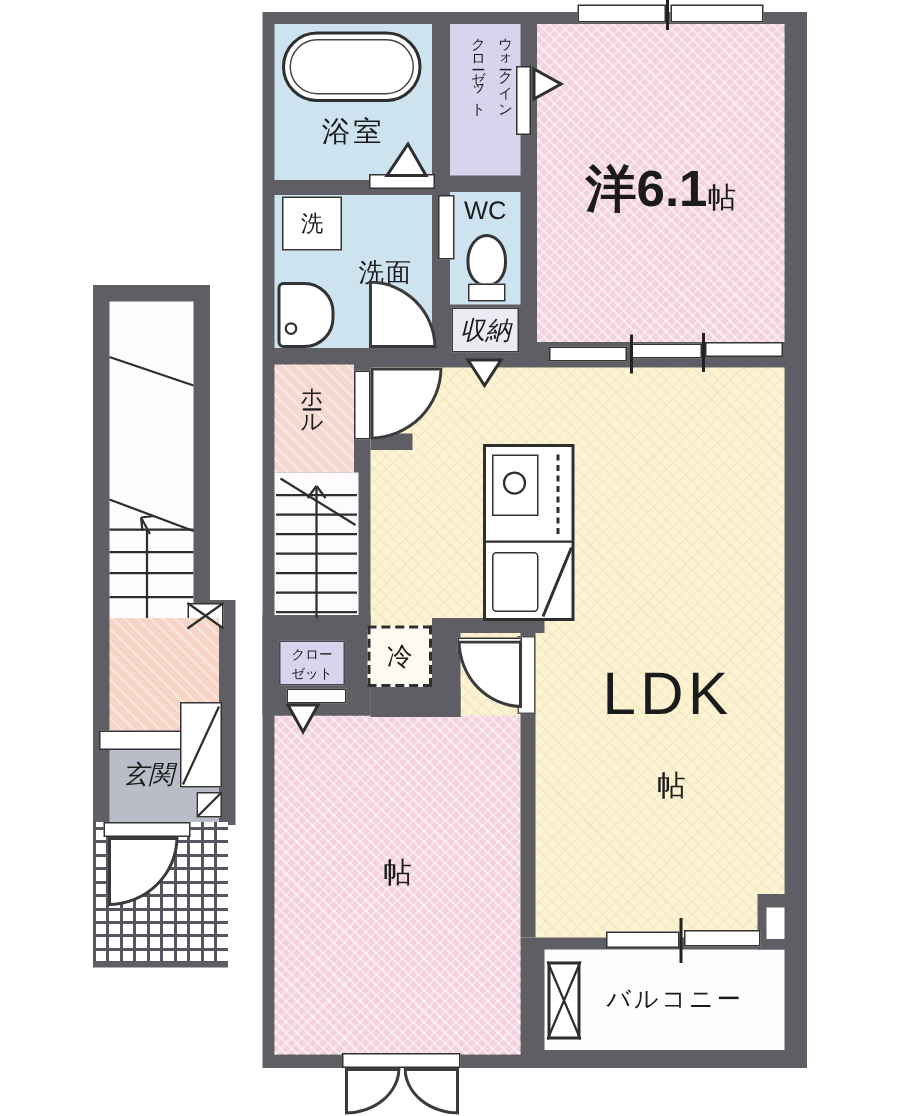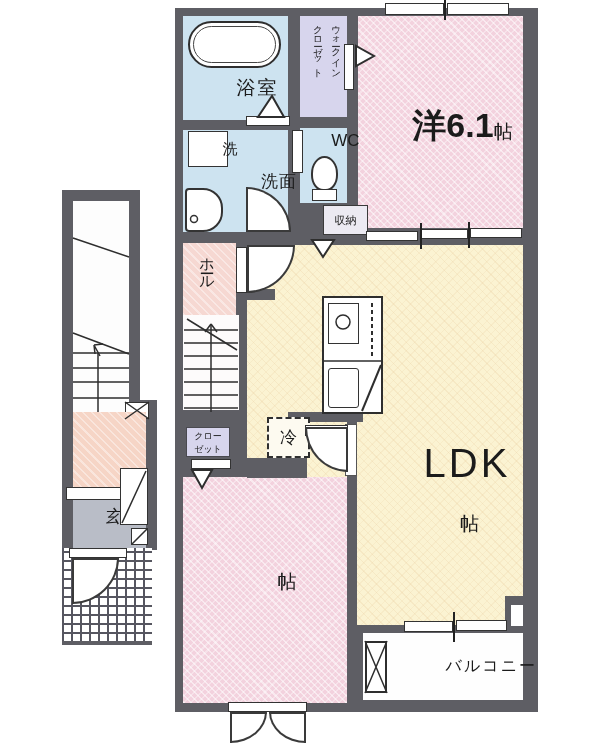--- a/index.html
+++ b/index.html
@@ -1,21 +1,21 @@
 <!DOCTYPE html>
 <html><head>
 <meta charset="utf-8">
 <style>
   html,body{margin:0;padding:0;background:#fff;}
   *{box-sizing:border-box;}
   #plan{position:relative;width:600px;height:744px;background:#ffffff;overflow:hidden;
         font-family:"Liberation Sans","DejaVu Sans",sans-serif;color:#1b1b1b;}
   .abs{position:absolute;}
   .wall{position:absolute;background:#5e5e64;}
-  .roomlabel{display:flex;align-items:center;justify-content:center;white-space:nowrap;margin-left:22px;}
+  .roomlabel{display:flex;align-items:center;justify-content:center;white-space:nowrap;}
   .pink{background:
      repeating-linear-gradient(45deg, rgba(255,255,255,.5) 0 1.5px, transparent 1.5px 5px),
      repeating-linear-gradient(-45deg, rgba(255,255,255,.35) 0 1.5px, transparent 1.5px 5px),
      #f3d2de;}
   .cream{background:
      repeating-linear-gradient(45deg, rgba(233,205,160,.28) 0 1px, transparent 1px 6px),
      repeating-linear-gradient(-45deg, rgba(233,205,160,.2) 0 1px, transparent 1px 6px),
      #fbf3d2;}
   .blue{background:#cde3f0;}
   .lav{background:#d7d5ed;}
@@ -81,21 +81,21 @@
   <div class="abs" style="left:185px;top:188px;width:38px;height:44px;background:#fff;border:2px solid #333;border-radius:4px 20px 20px 4px;"></div>
   <div class="pie abs" style="left:246px;top:187px;width:45px;height:45px;border-top-right-radius:100% 100%;"></div>
 
   <div class="abs roomlabel" style="left:300px;top:130px;width:47px;height:22px;font-size:17px;">
     <span>WC</span>
     </div>
   <div class="abs" style="left:311px;top:156px;width:27px;height:35px;background:#fff;border:2px solid #333;border-radius:50% 50% 45% 45%;"></div>
   <div class="abs" style="left:312px;top:189px;width:25px;height:12px;background:#fff;border:1.5px solid #333;"></div>
   <div class="abs whitebox" style="left:292px;top:130px;width:11px;height:43px;"></div>
 
-  <div class="abs roomlabel" style="left:301px;top:205px;width:45px;height:30px;background:#eceaf2;border:1.5px solid #3a3a3a;font-size:11px;">
+  <div class="abs roomlabel" style="left:301px;top:205px;width:45px;height:30px;background:#eceaf2;border:1.5px solid #3a3a3a;font-size:17px;font-style:italic;">
     <span>収納</span>
     </div>
 
   <div class="abs roomlabel" style="left:358px;top:102px;width:165px;height:48px;">
     <span style="font-size:34px;font-weight:bold;">洋6.1</span>
     <span style="font-size:19px;margin-top:12px;">帖</span>
     </div>
   <div class="abs whitebox" style="left:385px;top:3px;width:59px;height:12px;"></div>
   <div class="abs whitebox" style="left:447px;top:3px;width:62px;height:12px;"></div>
   <div class="abs whitebox" style="left:366px;top:231px;width:52px;height:10px;"></div>
@@ -132,21 +132,21 @@
     <span style="font-size:19px;margin-top:14px;">帖</span>
     </div>
 
   <div class="abs roomlabel" style="left:183px;top:552px;width:164px;height:48px;">
     <span style="font-size:19px;margin-top:12px;">帖</span>
     </div>
 
   <div class="abs whitebox" style="left:404px;top:621px;width:49px;height:11px;"></div>
   <div class="abs whitebox" style="left:456px;top:620px;width:51px;height:11px;"></div>
   <div class="abs" style="left:365px;top:641px;width:22px;height:52px;background:#fff;border:2px solid #2e2e2e;"></div>
-  <div class="abs roomlabel" style="left:385px;top:654px;width:130px;height:24px;font-size:16px;letter-spacing:2px;justify-content:flex-end;">
+  <div class="abs roomlabel" style="left:385px;top:654px;width:130px;height:24px;font-size:16px;letter-spacing:2px;">
     <span>バルコニー</span>
     </div>
 
   <div class="abs whitebox" style="left:228px;top:702px;width:79px;height:10px;"></div>
   <div class="pie abs" style="left:230px;top:712px;width:37px;height:31px;border-bottom-right-radius:100% 100%;"></div>
   <div class="pie abs" style="left:269px;top:712px;width:37px;height:31px;border-bottom-left-radius:100% 100%;"></div>
 
   <div class="wall" style="left:62px;top:190px;width:78px;height:222px;"></div>
   <div class="wall" style="left:62px;top:400px;width:95px;height:150px;"></div>
   <div class="abs" style="left:73px;top:201px;width:56px;height:211px;background:#fdfdfd;"></div>

